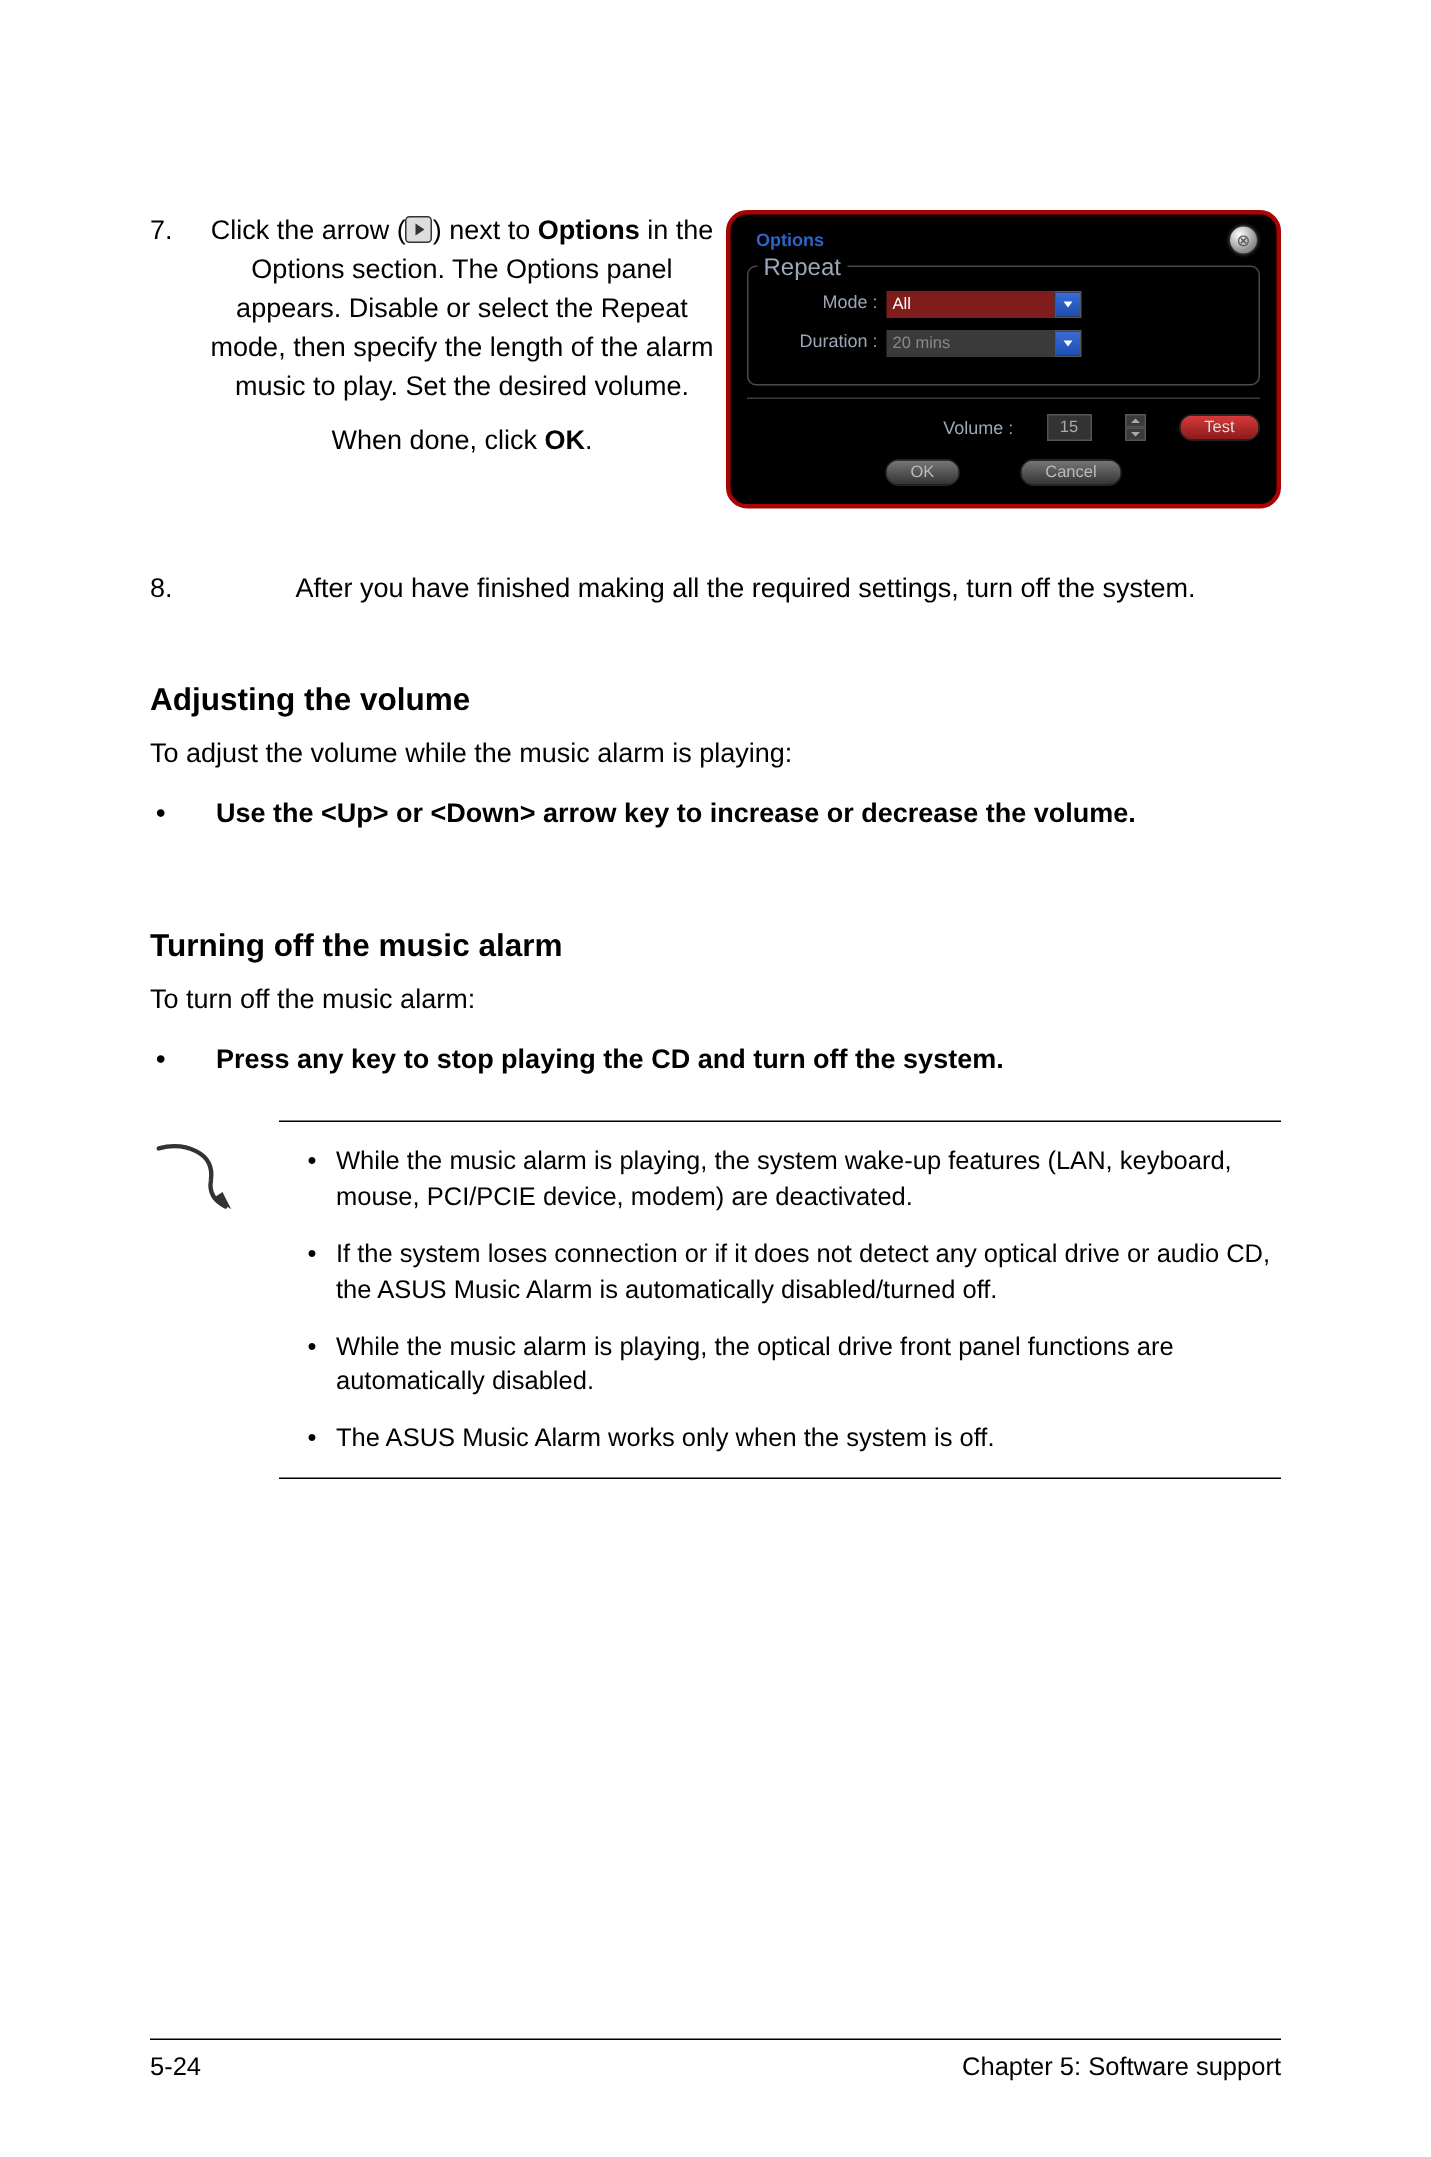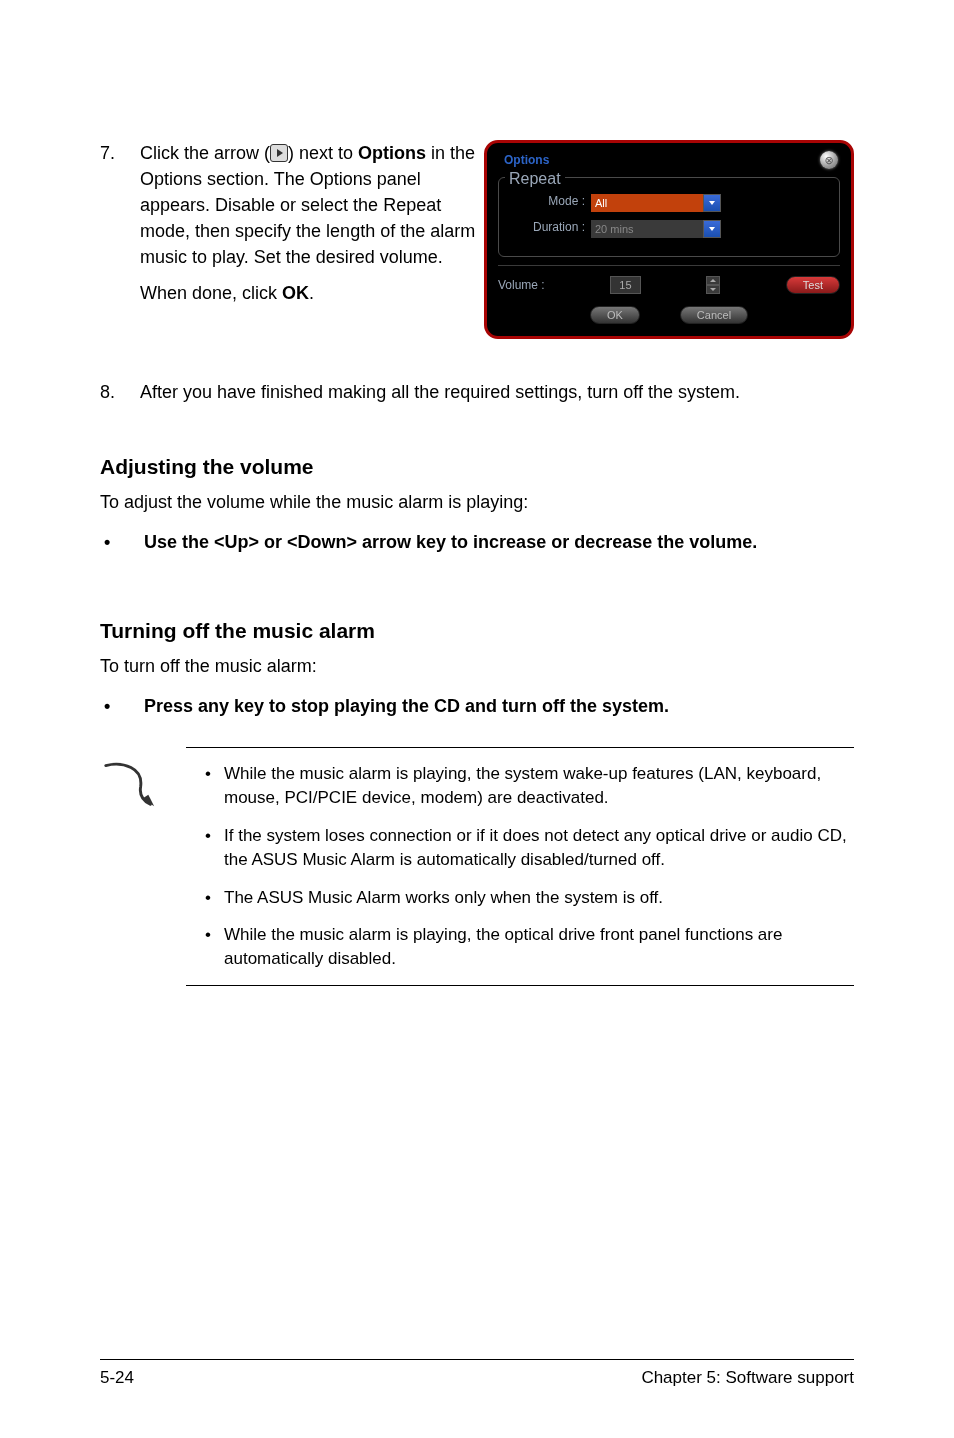--- a/index.html
+++ b/index.html
@@ -31,20 +31,21 @@
       margin-bottom: 14px;
       font-size: 18px;
       line-height: 1.45;
     }
     .step-num {
       width: 40px;
       flex-shrink: 0;
     }
     .step-body {
       flex: 1;
+      text-align: center;
     }
     .inline-icon {
       display: inline-flex;
       align-items: center;
       justify-content: center;
       width: 18px;
       height: 18px;
       border: 1px solid #333;
       border-radius: 3px;
       background: #ddd;
@@ -129,21 +130,21 @@
     }
     .select-val {
       flex: 1;
       color: #ccc;
       font-size: 11px;
       padding: 2px 4px;
       display: flex;
       align-items: center;
     }
     .select-val.highlight {
-      background: #c2410c;
+      background: #7f1d1d;
       color: #fff;
     }
     .select-val.muted {
       background: #3a3a3a;
       color: #888;
     }
     .select-arrow {
       width: 18px;
       background: linear-gradient(#3a6bd8, #1a4fb0);
       border: 1px solid #555;
@@ -155,21 +156,21 @@
       content: "";
       width: 0;
       height: 0;
       border-left: 3px solid transparent;
       border-right: 3px solid transparent;
       border-top: 4px solid #fff;
     }
     .volume-row {
       display: flex;
       align-items: center;
-      justify-content: space-between;
+      justify-content: flex-end;
       gap: 22px;
       border-top: 1px solid #3a3a3a;
       padding: 10px 0 8px 0;
       margin: 0 4px;
     }
     .vol-label {
       color: #9aa7b8;
       font-size: 12px;
     }
     .vol-val {
@@ -380,24 +381,24 @@
   </svg>
   <div class="note-content">
     <ul class="note-list">
       <li>
           <span>While the music alarm is playing, the system wake-up features (LAN, keyboard, mouse, PCI/PCIE device, modem) are deactivated.</span>
         </li>
       <li>
           <span>If the system loses connection or if it does not detect any optical drive or audio CD, the ASUS Music Alarm is automatically disabled/turned off.</span>
         </li>
       <li>
-          <span>The ASUS Music Alarm works only when the system is off.</span>
+          <span>While the music alarm is playing, the optical drive front panel functions are automatically disabled.</span>
         </li>
       <li>
-          <span>While the music alarm is playing, the optical drive front panel functions are automatically disabled.</span>
+          <span>The ASUS Music Alarm works only when the system is off.</span>
         </li>
     </ul>
   </div>
 </div>
 
 <div class="footer">
   <span>5-24</span>
   <span>Chapter 5: Software support</span>
 </div>
 

